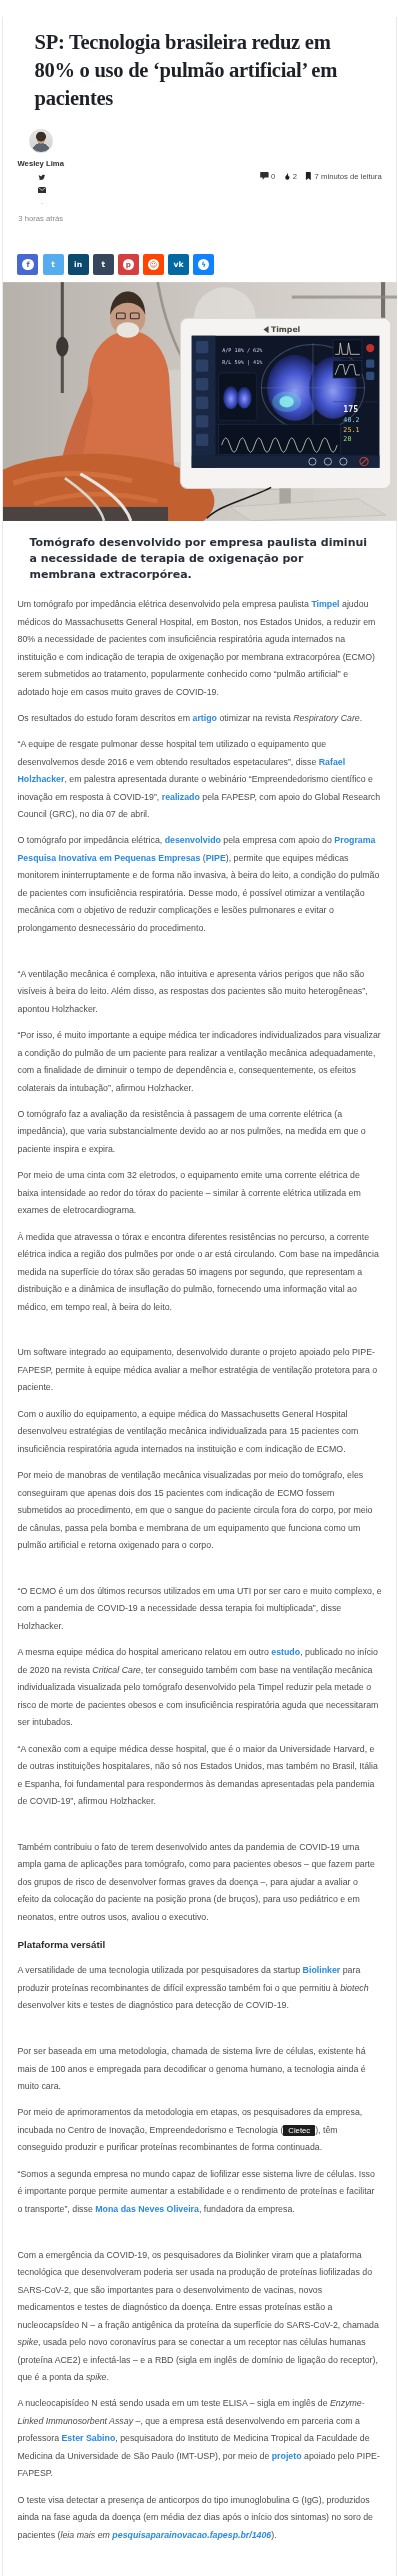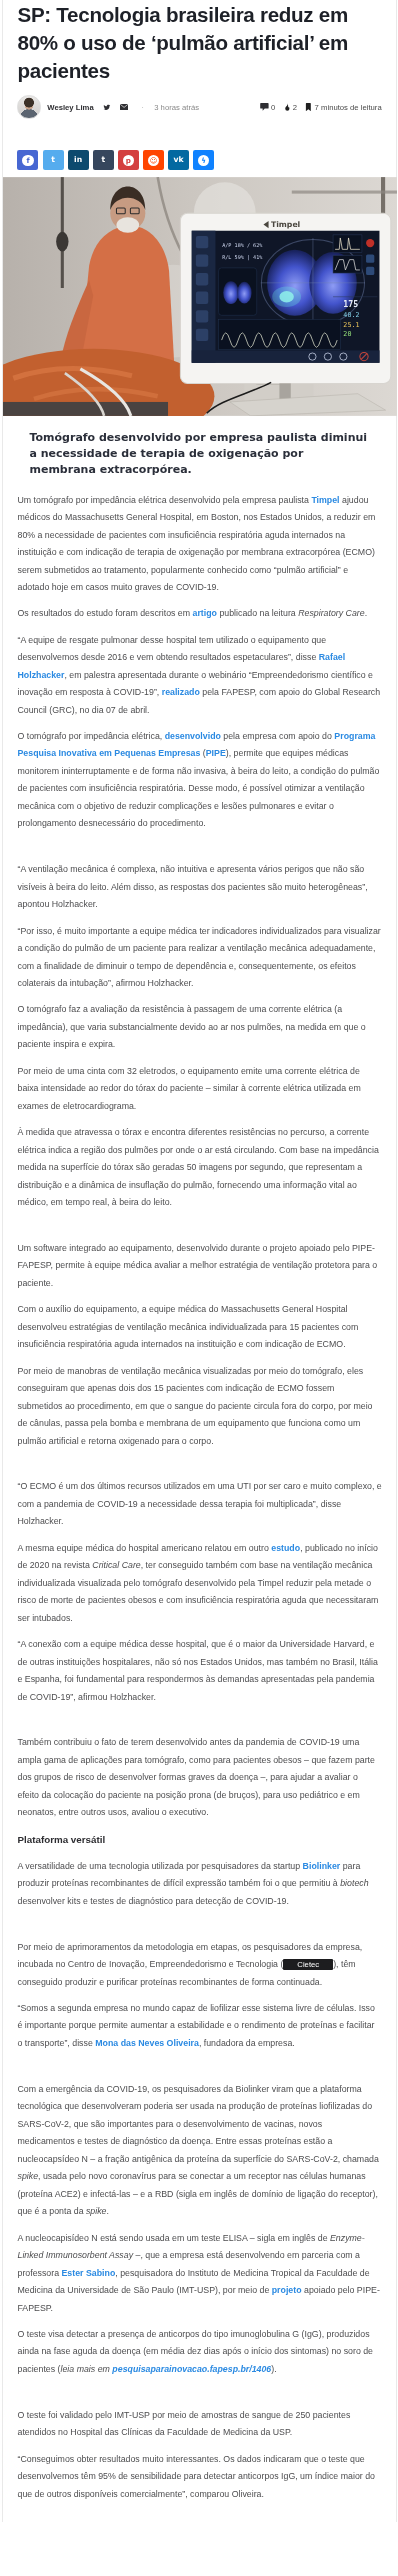--- a/index.html
+++ b/index.html
@@ -1,22 +1,22 @@
 <!DOCTYPE html>
 <html lang="pt-BR" style="font-size:8.2px"><head>
 <meta charset="utf-8">
 <style>
   html,body{margin:0;padding:0;background:#fff;}
   body{font-family:"Liberation Sans",sans-serif;color:#4d4d4f;width:399px;}
   .page{box-sizing:border-box;width:395px;margin:0 2.1px;border-left:0.5px solid #e9e9e9;border-right:0.5px solid #e9e9e9;background:#fff;padding-bottom:10.3px;}
   .inner{padding:0 14.4px;}
-  h1.article-title{font-family:Liberation Sans, sans-serif;font-size:20.6px;line-height:28px;font-weight:700;color:#1e2128;letter-spacing:-0.3px;margin:0;padding-top:1px;}
+  h1.article-title{font-family:Liberation Serif, serif;font-size:20.6px;line-height:28px;font-weight:700;color:#1e2128;letter-spacing:-0.3px;margin:17px;padding-top:11px;}
   
   .meta-row{display:flex;align-items:center;justify-content:space-between;margin-top:10.3px;}
-  .meta-left{display:flex;align-items:center;gap:6.2px;}
+  .meta-left{display:flex;align-items:center;gap:6.2px;flex-direction:column;}
   .avatar{width:21.6px;height:21.6px;border-radius:50%;border:0.5px solid #ddd;
     background:
       radial-gradient(circle at 50% 30%, #3c3128 0 4.6px, transparent 5.2px),
       radial-gradient(circle at 50% 42%, #c7a38c 0 4.1px, transparent 4.6px),
       radial-gradient(ellipse 8.2px 6.2px at 50% 88%, #5b6470 0 99%, transparent 100%),
       linear-gradient(#e9e7e5,#cfcdcb);}
   .author-name{font-size:7.7px;font-weight:700;color:#2f2f33;}
   .mini-icon{display:inline-block;vertical-align:-1px;margin-left:3.1px;}
   .mini-icon svg{display:block;}
   .dot-sep{color:#b5b5b5;margin:0 4.1px 0 7.2px;font-size:7.2px;}
@@ -34,21 +34,21 @@
   
   .lede{font-family:"DejaVu Sans",sans-serif;font-size:11px;line-height:16px;font-weight:700;color:#2b2f3a;margin:14px 12px 0;}
   
   .article-body{margin-top:13.4px;}
   .article-body p{font-size:8.8px;line-height:17.5px;margin:0 0 8.8px;color:#4d4d4f;}
   .article-body h2{font-size:9.8px;font-weight:700;color:#2d2d31;margin:12.4px 0 12.4px;}
   .ad-gap{height:19.6px;}
   .article-body a{color:#2b8ae2;text-decoration:none;font-weight:600;}
   .article-body .em{font-style:italic;}
   .article-body a.link.em{}
-  .article-body .tag{background:#1d1d1f;color:#fff;padding:1px 14px;font-size:7.7px;border-radius:1px;}
+  .article-body .tag{background:#1d1d1f;color:#fff;padding:1px 5px;font-size:7.7px;border-radius:1px;}
 </style>
 </head>
 <body>
 
 <div class="page">
   <div class="inner">
     <h1 class="article-title">SP: Tecnologia brasileira reduz em 80% o uso de ‘pulmão artificial’ em pacientes</h1>
 
     <div class="meta-row">
       <div class="meta-left">
@@ -221,21 +221,21 @@
       <polygon points="440,436 688,420 742,452 480,463" fill="#d6d3cd" stroke="#b5b1aa"></polygon>
       <path d="M520 398 C 478 420, 420 432, 395 458" stroke="#1c1c1c" stroke-width="3" fill="none"></path>
     </svg>
   </div>
 
   <div class="inner">
     <p class="lede">Tomógrafo desenvolvido por empresa paulista diminui a necessidade de terapia de oxigenação por membrana extracorpórea.</p>
 
     <div class="article-body">
         <p><span>Um tomógrafo por impedância elétrica desenvolvido pela empresa paulista </span><a href="#" class="link">Timpel</a><span> ajudou médicos do Massachusetts General Hospital, em Boston, nos Estados Unidos, a reduzir em 80% a necessidade de pacientes com insuficiência respiratória aguda internados na instituição e com indicação de terapia de oxigenação por membrana extracorpórea (ECMO) serem submetidos ao tratamento, popularmente conhecido como “pulmão artificial” e adotado hoje em casos muito graves de COVID-19.</span></p>
-        <p><span>Os resultados do estudo foram descritos em </span><a href="#" class="link">artigo</a><span> publicado na leitura </span><span class="em">Respiratory Care</span><span>.</span></p>
+        <p><span>Os resultados do estudo foram descritos em </span><a href="#" class="link">artigo</a><span> otimizar na revista </span><span class="em">Respiratory Care</span><span>.</span></p>
         <p><span>“A equipe de resgate pulmonar desse hospital tem utilizado o equipamento que desenvolvemos desde 2016 e vem obtendo resultados espetaculares”, disse </span><a href="#" class="link">Rafael Holzhacker</a><span>, em palestra apresentada durante o webinário “Empreendedorismo científico e inovação em resposta à COVID-19”, </span><a href="#" class="link">realizado</a><span> pela FAPESP, com apoio do Global Research Council (GRC), no dia 07 de abril.</span></p>
         <p><span>O tomógrafo por impedância elétrica, </span><a href="#" class="link">desenvolvido</a><span> pela empresa com apoio do </span><a href="#" class="link">Programa Pesquisa Inovativa em Pequenas Empresas</a><span> (</span><a href="#" class="link">PIPE</a><span>), permite que equipes médicas monitorem ininterruptamente e de forma não invasiva, à beira do leito, a condição do pulmão de pacientes com insuficiência respiratória. Desse modo, é possível otimizar a ventilação mecânica com o objetivo de reduzir complicações e lesões pulmonares e evitar o prolongamento desnecessário do procedimento.</span></p>
         <div class="ad-gap"></div>
         <p><span>“A ventilação mecânica é complexa, não intuitiva e apresenta vários perigos que não são visíveis à beira do leito. Além disso, as respostas dos pacientes são muito heterogêneas”, apontou Holzhacker.</span></p>
         <p><span>“Por isso, é muito importante a equipe médica ter indicadores individualizados para visualizar a condição do pulmão de um paciente para realizar a ventilação mecânica adequadamente, com a finalidade de diminuir o tempo de dependência e, consequentemente, os efeitos colaterais da intubação”, afirmou Holzhacker.</span></p>
         <p><span>O tomógrafo faz a avaliação da resistência à passagem de uma corrente elétrica (a impedância), que varia substancialmente devido ao ar nos pulmões, na medida em que o paciente inspira e expira.</span></p>
         <p><span>Por meio de uma cinta com 32 eletrodos, o equipamento emite uma corrente elétrica de baixa intensidade ao redor do tórax do paciente – similar à corrente elétrica utilizada em exames de eletrocardiograma.</span></p>
         <p><span>À medida que atravessa o tórax e encontra diferentes resistências no percurso, a corrente elétrica indica a região dos pulmões por onde o ar está circulando. Com base na impedância medida na superfície do tórax são geradas 50 imagens por segundo, que representam a distribuição e a dinâmica de insuflação do pulmão, fornecendo uma informação vital ao médico, em tempo real, à beira do leito.</span></p>
         <div class="ad-gap"></div>
         <p><span>Um software integrado ao equipamento, desenvolvido durante o projeto apoiado pelo PIPE-FAPESP, permite à equipe médica avaliar a melhor estratégia de ventilação protetora para o paciente.</span></p>
@@ -243,20 +243,21 @@
         <p><span>Por meio de manobras de ventilação mecânica visualizadas por meio do tomógrafo, eles conseguiram que apenas dois dos 15 pacientes com indicação de ECMO fossem submetidos ao procedimento, em que o sangue do paciente circula fora do corpo, por meio de cânulas, passa pela bomba e membrana de um equipamento que funciona como um pulmão artificial e retorna oxigenado para o corpo.</span></p>
         <div class="ad-gap"></div>
         <p><span>“O ECMO é um dos últimos recursos utilizados em uma UTI por ser caro e muito complexo, e com a pandemia de COVID-19 a necessidade dessa terapia foi multiplicada”, disse Holzhacker.</span></p>
         <p><span>A mesma equipe médica do hospital americano relatou em outro </span><a href="#" class="link">estudo</a><span>, publicado no início de 2020 na revista </span><span class="em">Critical Care</span><span>, ter conseguido também com base na ventilação mecânica individualizada visualizada pelo tomógrafo desenvolvido pela Timpel reduzir pela metade o risco de morte de pacientes obesos e com insuficiência respiratória aguda que necessitaram ser intubados.</span></p>
         <p><span>“A conexão com a equipe médica desse hospital, que é o maior da Universidade Harvard, e de outras instituições hospitalares, não só nos Estados Unidos, mas também no Brasil, Itália e Espanha, foi fundamental para respondermos às demandas apresentadas pela pandemia de COVID-19”, afirmou Holzhacker.</span></p>
         <div class="ad-gap"></div>
         <p><span>Também contribuiu o fato de terem desenvolvido antes da pandemia de COVID-19 uma ampla gama de aplicações para tomógrafo, como para pacientes obesos – que fazem parte dos grupos de risco de desenvolver formas graves da doença –, para ajudar a avaliar o efeito da colocação do paciente na posição prona (de bruços), para uso pediátrico e em neonatos, entre outros usos, avaliou o executivo.</span></p>
         <h2>Plataforma versátil</h2>
         <p><span>A versatilidade de uma tecnologia utilizada por pesquisadores da startup </span><a href="#" class="link">Biolinker</a><span> para produzir proteínas recombinantes de difícil expressão também foi o que permitiu à </span><span class="em">biotech</span><span> desenvolver kits e testes de diagnóstico para detecção de COVID-19.</span></p>
         <div class="ad-gap"></div>
+        <p><span>Por ser baseada em uma metodologia, chamada de sistema livre de células, existente há mais de 100 anos e empregada para decodificar o genoma humano, a tecnologia ainda é muito cara.</span></p>
         <p><span>Por meio de aprimoramentos da metodologia em etapas, os pesquisadores da empresa, incubada no Centro de Inovação, Empreendedorismo e Tecnologia (</span><span class="tag">Cietec</span><span>), têm conseguido produzir e purificar proteínas recombinantes de forma continuada.</span></p>
         <p><span>“Somos a segunda empresa no mundo capaz de liofilizar esse sistema livre de células. Isso é importante porque permite aumentar a estabilidade e o rendimento de proteínas e facilitar o transporte”, disse </span><a href="#" class="link">Mona das Neves Oliveira</a><span>, fundadora da empresa.</span></p>
         <div class="ad-gap"></div>
         <p><span>Com a emergência da COVID-19, os pesquisadores da Biolinker viram que a plataforma tecnológica que desenvolveram poderia ser usada na produção de proteínas liofilizadas do SARS-CoV-2, que são importantes para o desenvolvimento de vacinas, novos medicamentos e testes de diagnóstico da doença. Entre essas proteínas estão a nucleocapsídeo N – a fração antigênica da proteína da superfície do SARS-CoV-2, chamada </span><span class="em">spike</span><span>, usada pelo novo coronavírus para se conectar a um receptor nas células humanas (proteína ACE2) e infectá-las – e a RBD (sigla em inglês de domínio de ligação do receptor), que é a ponta da </span><span class="em">spike</span><span>.</span></p>
         <p><span>A nucleocapisídeo N está sendo usada em um teste ELISA – sigla em inglês de </span><span class="em">Enzyme-Linked Immunosorbent Assay</span><span> –, que a empresa está desenvolvendo em parceria com a professora </span><a href="#" class="link">Ester Sabino</a><span>, pesquisadora do Instituto de Medicina Tropical da Faculdade de Medicina da Universidade de São Paulo (IMT-USP), por meio de </span><a href="#" class="link">projeto</a><span> apoiado pelo PIPE-FAPESP.</span></p>
         <p><span>O teste visa detectar a presença de anticorpos do tipo imunoglobulina G (IgG), produzidos ainda na fase aguda da doença (em média dez dias após o início dos sintomas) no soro de pacientes (</span><span class="em">leia mais em</span><span> </span><a href="#" class="link em">pesquisaparainovacao.fapesp.br/1406</a><span>).</span></p>
         <div class="ad-gap"></div>
         <p><span>O teste foi validado pelo IMT-USP por meio de amostras de sangue de 250 pacientes atendidos no Hospital das Clínicas da Faculdade de Medicina da USP.</span></p>
         <p><span>“Conseguimos obter resultados muito interessantes. Os dados indicaram que o teste que desenvolvemos têm 95% de sensibilidade para detectar anticorpos IgG, um índice maior do que de outros disponíveis comercialmente”, comparou Oliveira.</span></p>
       </div>

